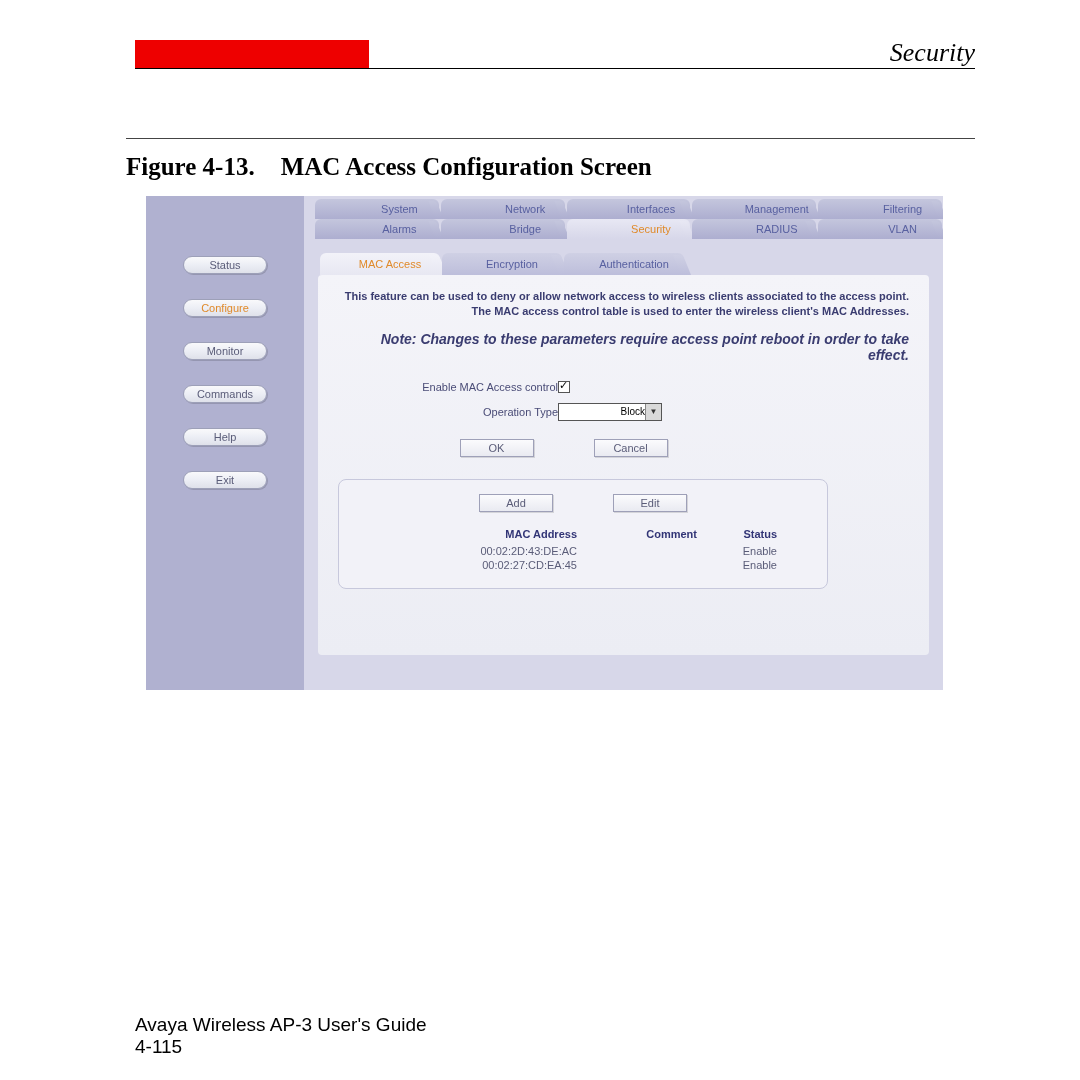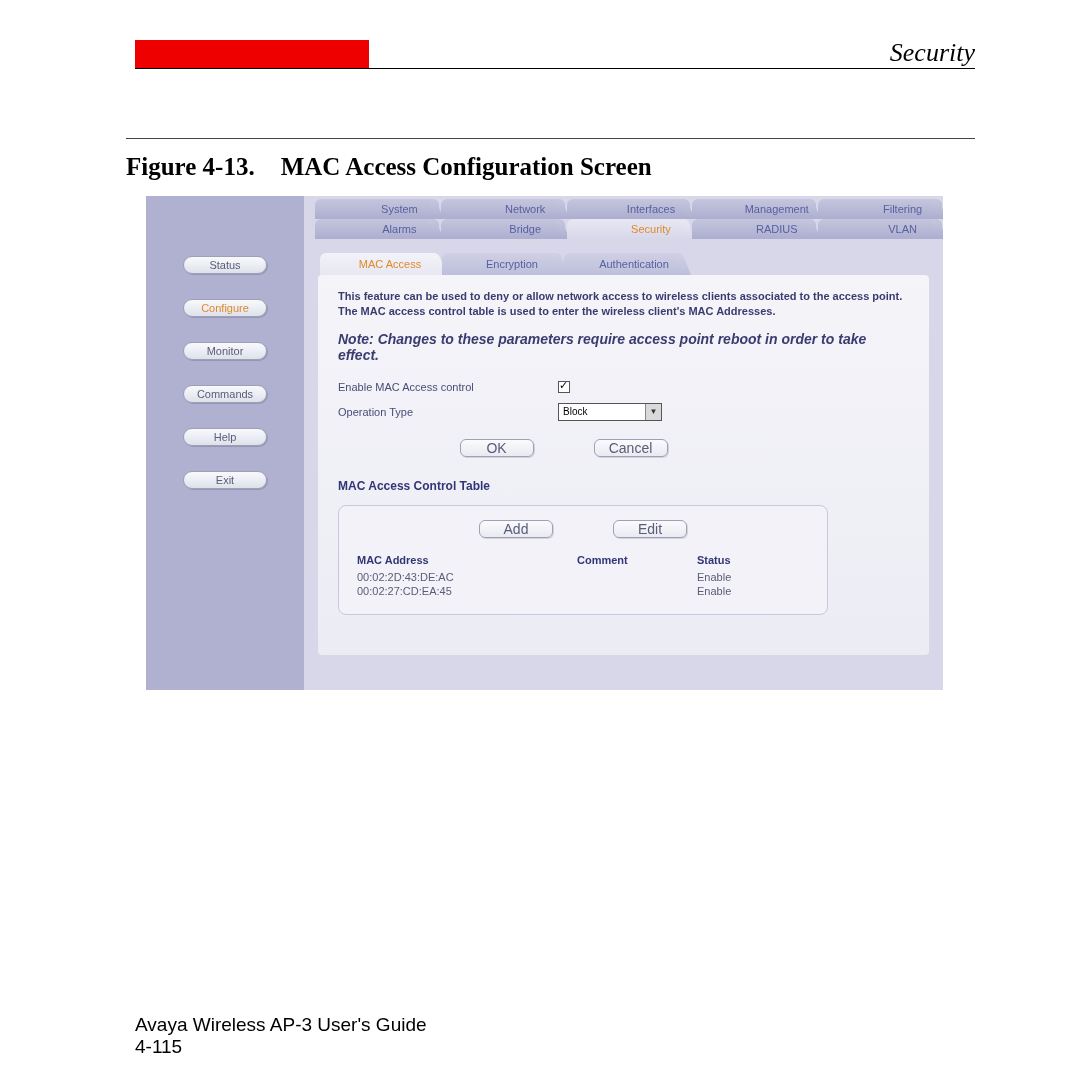--- a/index.html
+++ b/index.html
@@ -163,20 +163,21 @@
     border-radius: 0 4px 0 0;
   }
   .inner-panel {
     margin: 0 14px;
     background: linear-gradient(to bottom, #f4f4f9 0%, #ecedf4 100%);
     border-radius: 4px;
     padding: 14px 20px 34px 20px;
     font-size: 11px;
     color: #333;
     min-height: 380px;
+    text-align: right;
   }
   .desc-text {
     font-weight: bold;
     color: #3a3c70;
     font-size: 11px;
     line-height: 1.35;
     margin-bottom: 12px;
   }
   .note-text {
     font-style: italic;
@@ -229,22 +230,22 @@
     gap: 60px;
     justify-content: center;
     margin: 18px 0 22px 0;
     padding-right: 120px;
   }
   .pill-btn {
     width: 74px;
     height: 18px;
     background: linear-gradient(to bottom, #fbfbfd 0%, #e9eaf1 100%);
     border: 1px solid #9ea0b8;
-    border-radius: 6px;
-    font-size: 14px;
+    border-radius: 0;
+    font-size: 11px;
     color: #5a5c78;
     display: flex;
     align-items: center;
     justify-content: center;
     box-shadow: 1px 1px 0 rgba(0,0,0,0.12);
   }
   .section-title {
     font-weight: bold;
     color: #323576;
     font-size: 12px;
@@ -353,21 +354,20 @@
           <span class="sel-text">Block</span>
           <span class="sel-arrow">▼</span>
         </div>
       </div>
 
       <div class="action-row">
         <div class="pill-btn">OK</div>
         <div class="pill-btn">Cancel</div>
       </div>
 
-      <div class="section-title">MAC Access Control Table</div>
 
       <div class="table-block">
         <div class="table-actions">
           <div class="pill-btn">Add</div>
           <div class="pill-btn">Edit</div>
         </div>
         <div class="mac-table">
           <div class="row">
             <div class="hdr col-mac">MAC Address</div>
             <div class="hdr col-com">Comment</div>

